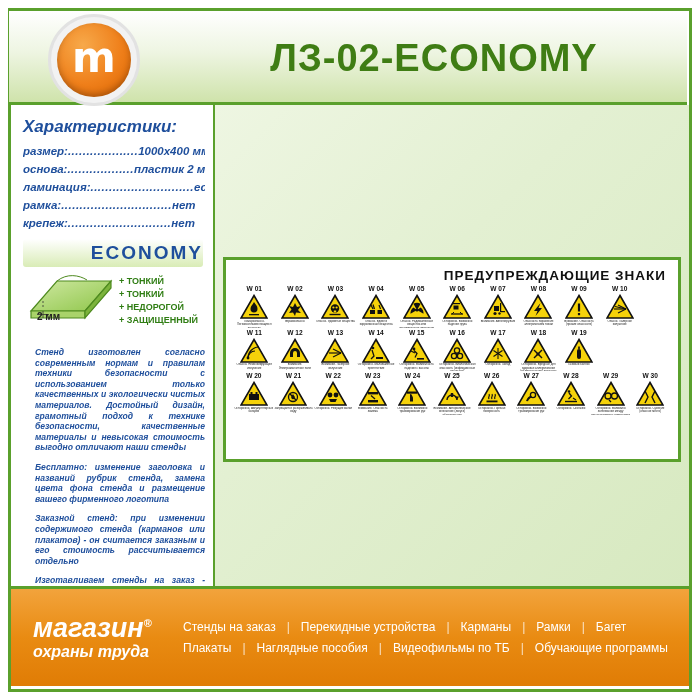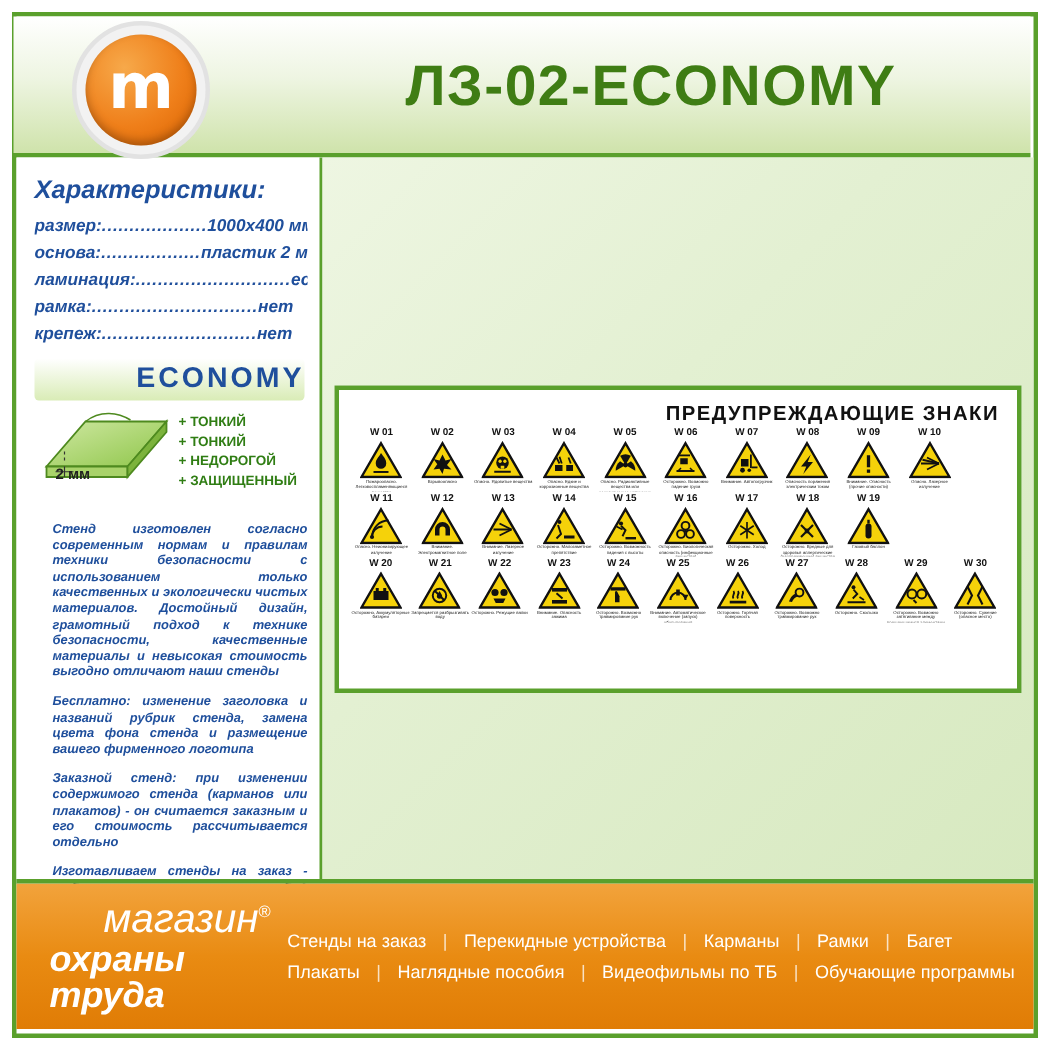--- a/index.html
+++ b/index.html
@@ -256,34 +256,33 @@
     align-items: center;
   }
   .footer-brand {
     width: 196px;
     padding-left: 22px;
     color: #ffffff;
     line-height: 1;
   }
   .brand-line1 {
     font-size: 27px;
-    font-weight: normal;
+    font-weight: bold;
     font-style: italic;
     letter-spacing: 0px;
     position: relative;
     display: inline-block;
-    margin-left: 36px;
   }
   .brand-line1 .reg {
     font-size: 11px;
     vertical-align: super;
     font-style: normal;
   }
   .brand-line2 {
-    font-size: 24px;
+    font-size: 16px;
     font-weight: bold;
     font-style: italic;
     margin-top: 2px;
   }
   .footer-links {
     flex: 1;
     padding-right: 10px;
   }
   .links-row {
     display: flex;

